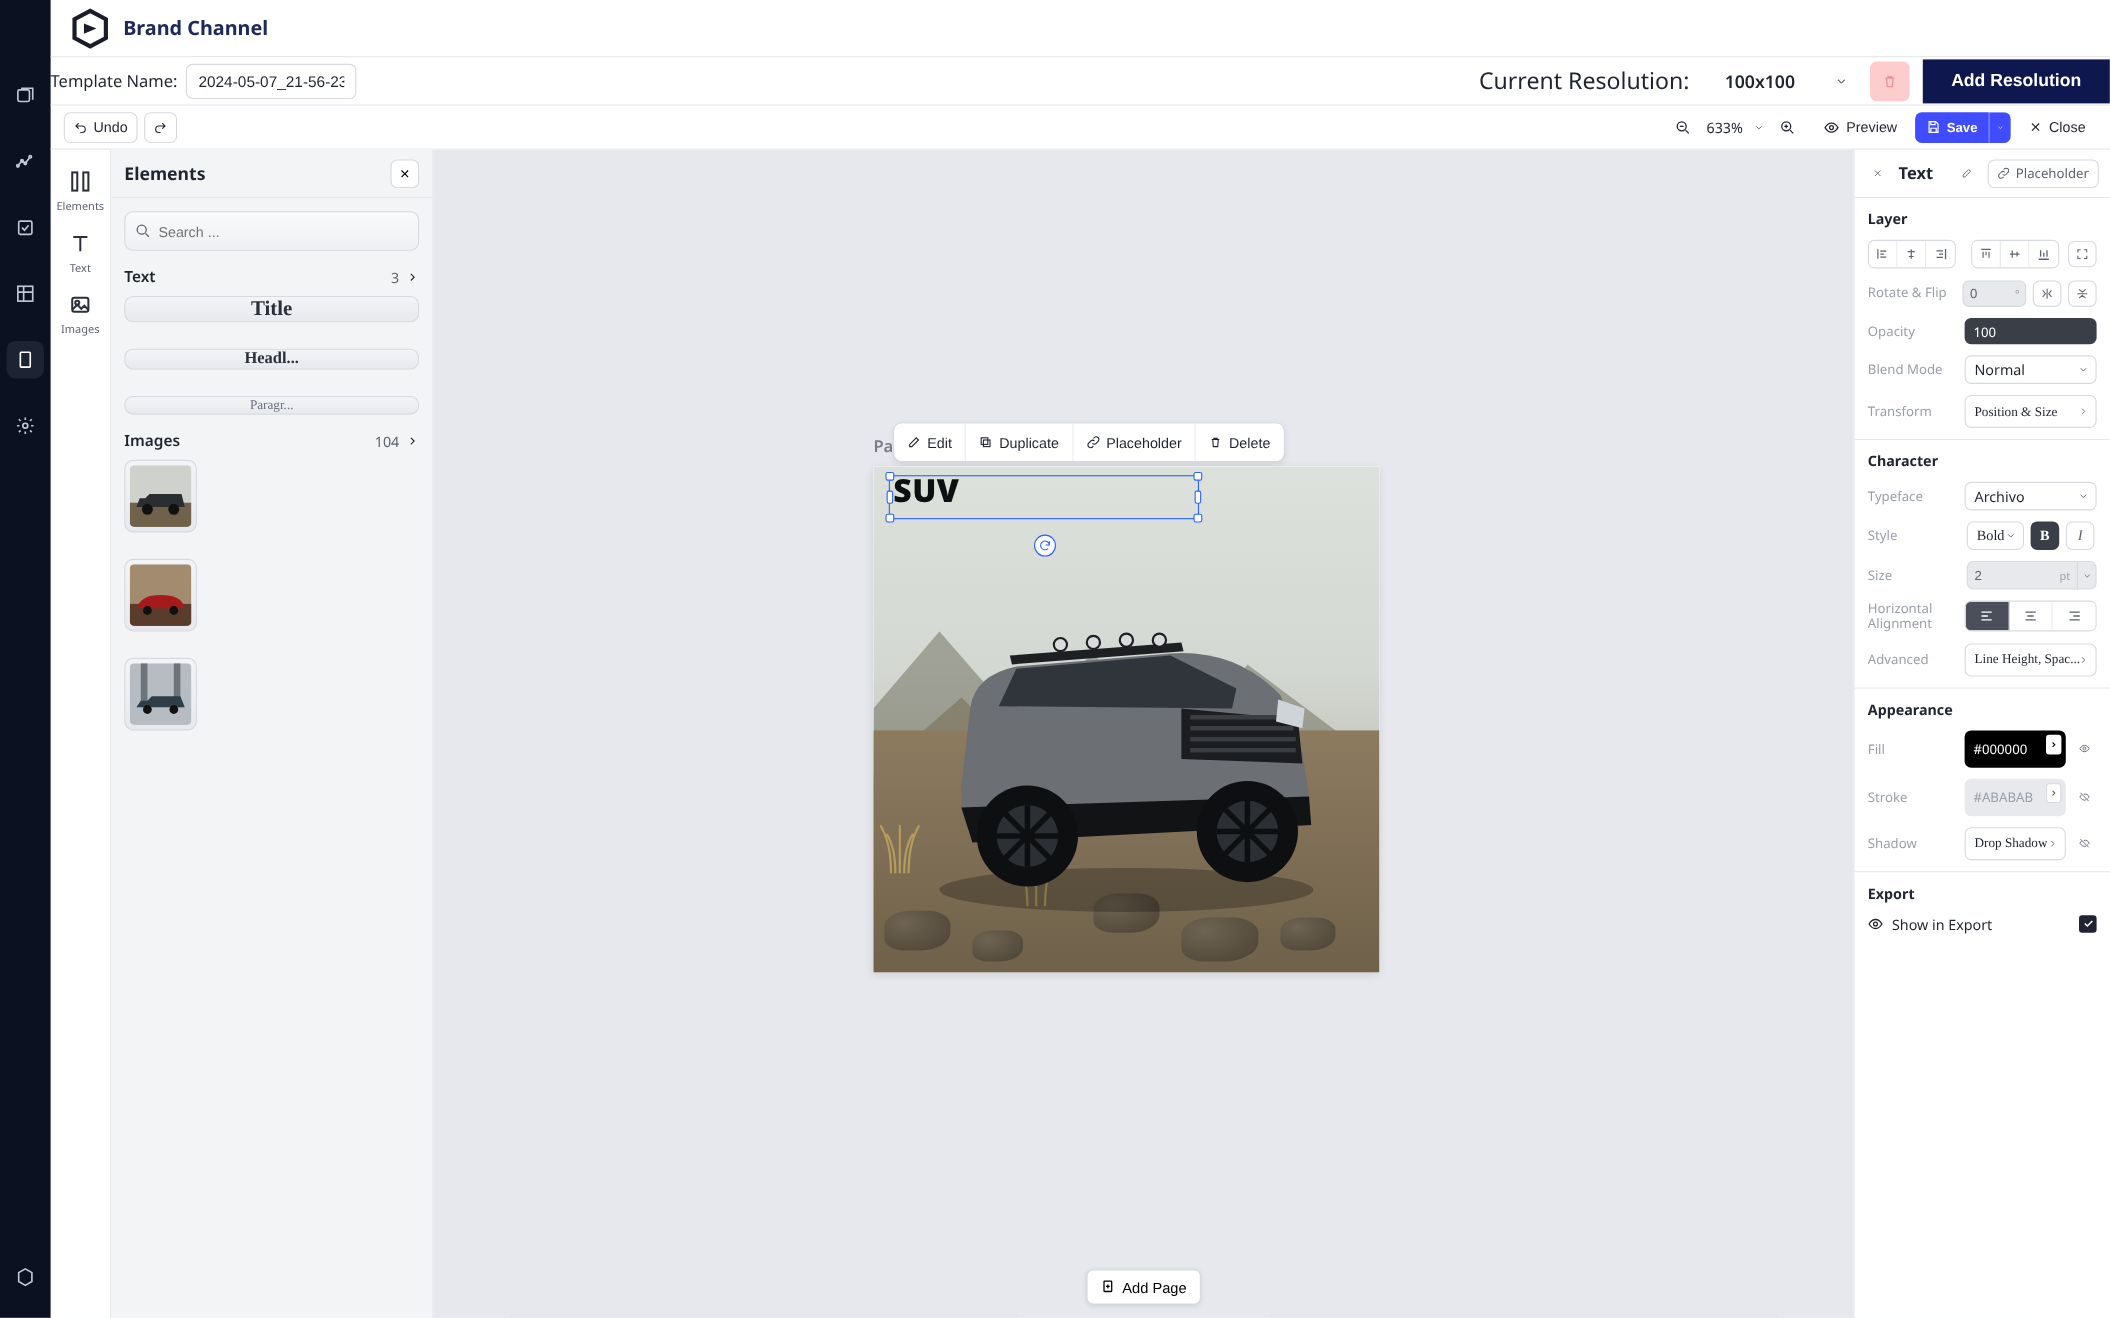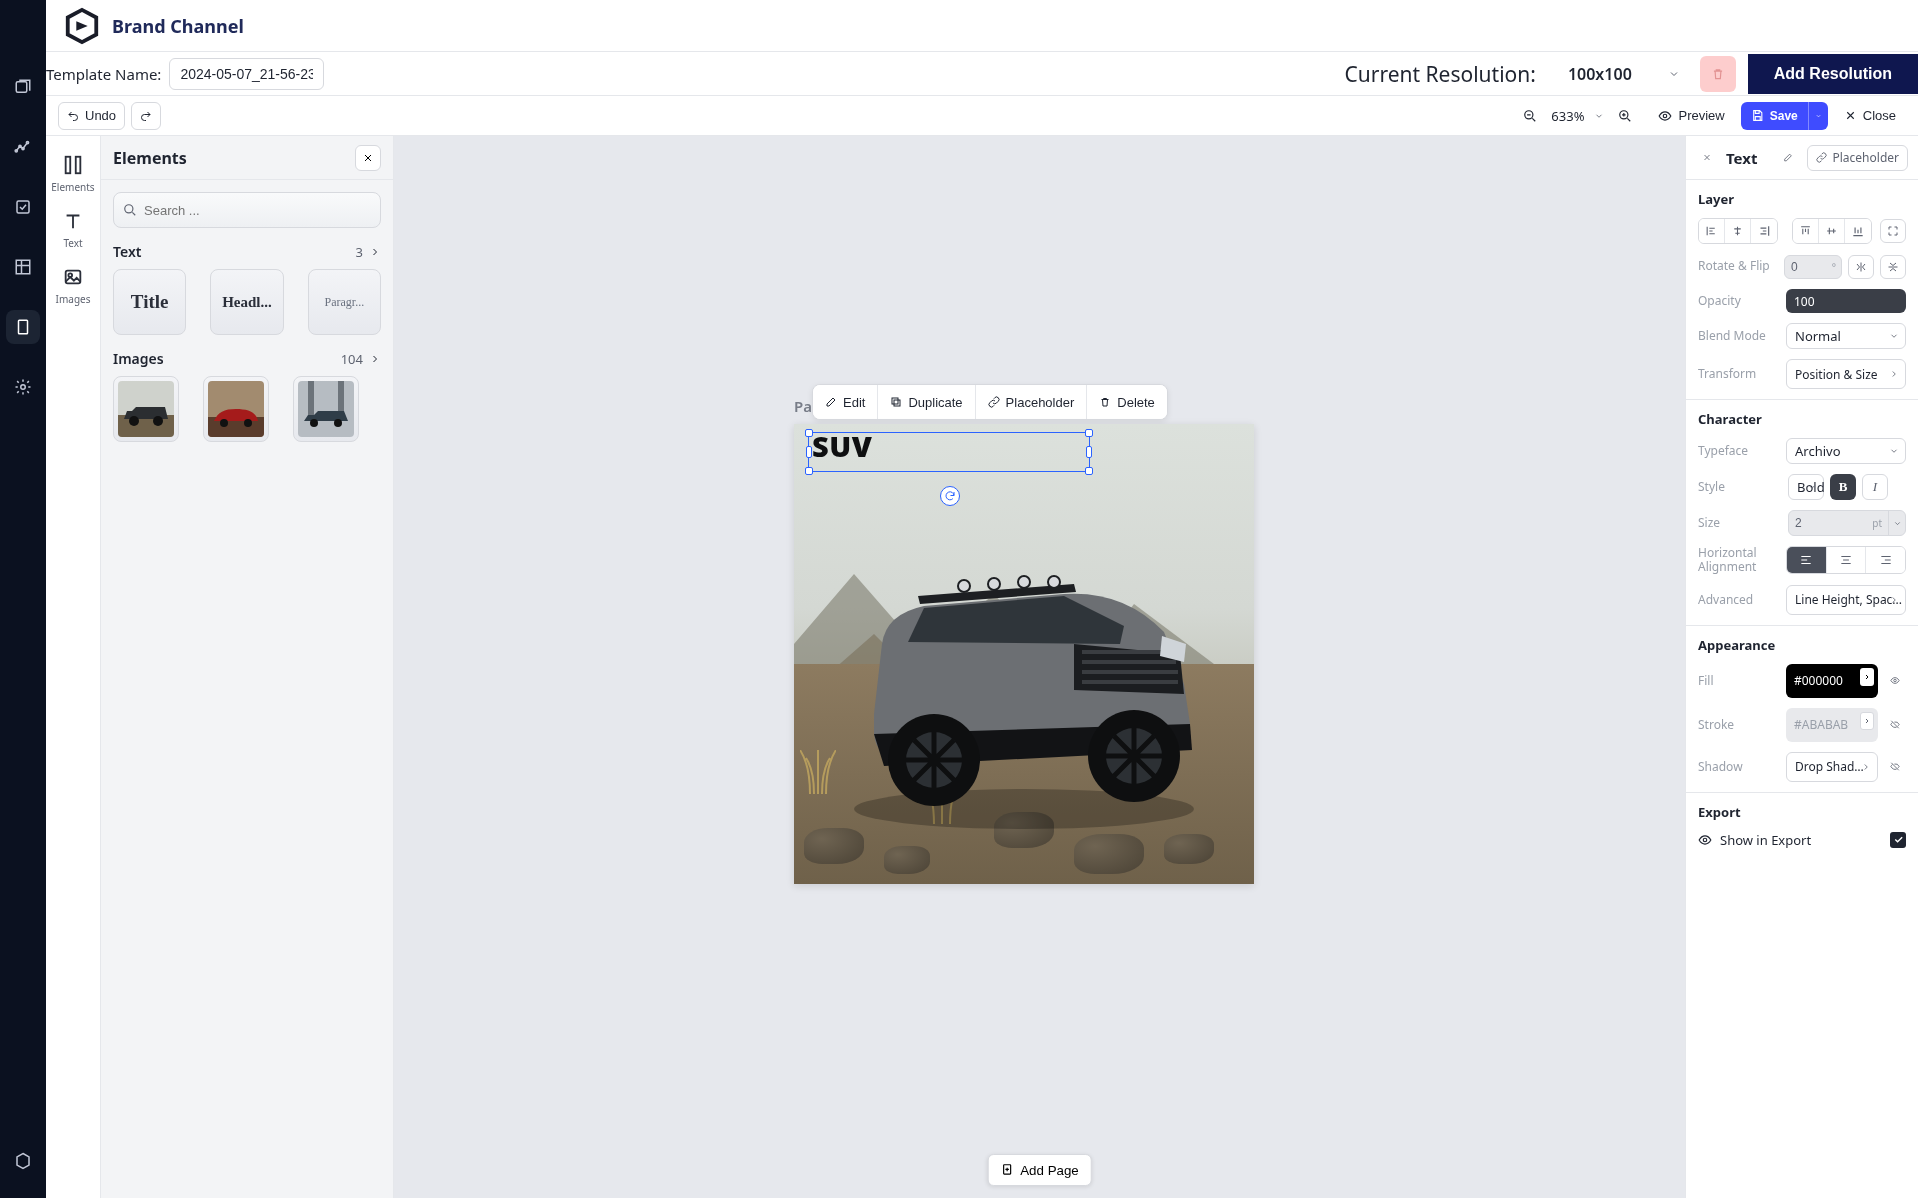--- a/index.html
+++ b/index.html
@@ -72,21 +72,21 @@
   .panel-header { display: flex; align-items: center; height: 44px; padding: 0 12px; border-bottom: 1px solid var(--line); }
   .panel-header .title { font-size: 16px; font-weight: 700; flex: 1; }
   .panel-header .close { width: 26px; height: 26px; display: flex; align-items: center; justify-content: center; border: 1px solid var(--line-2); border-radius: 6px; background: #fff; }
   .panel-body { padding: 12px; }
   .search { position: relative; }
   .search input { width: 100%; height: 36px; border: 1px solid var(--line-2); background: linear-gradient(#f9fafb,#eef0f3); border-radius: 8px; padding: 0 10px 0 30px; font-size: 13px; }
   .search .sicon { position: absolute; left: 10px; top: 50%; transform: translateY(-50%); color: var(--text-muted); }
   .sect-head { display: flex; align-items: center; margin: 14px 0 8px; }
   .sect-head .label { font-size: 14px; font-weight: 600; flex: 1; }
   .sect-head .count { font-size: 13px; color: var(--text-muted); margin-right: 6px; }
-  .tile-row { display: flex; gap: 24px; }
+  .tile-row { display: flex; gap: 24px; flex-direction: column; }
   .tile { flex: 1; height: 66px; background: linear-gradient(#f3f4f7, #e7e9ee); border: 1px solid var(--line-2); border-radius: 8px; display: flex; align-items: center; justify-content: center; font-family: Georgia, serif; color: #2b2f3a; }
   .tile.title { font-weight: 900; font-size: 19px; }
   .tile.headline { font-weight: 900; font-size: 15px; }
   .tile.para { font-size: 12px; color: #6b7280; }
   .img-tile { width: 66px; height: 66px; border-radius: 8px; background: linear-gradient(#f3f4f7, #e7e9ee); border: 1px solid var(--line-2); display: flex; align-items: center; justify-content: center; }
   .img-tile .thumb { width: 56px; height: 56px; border-radius: 4px; display: block; }
 
   
   .canvas-area { flex: 1; background: var(--canvas-bg); position: relative; overflow: hidden; }
   .page-label { position: absolute; left: 400px; top: 260px; font-size: 15px; font-weight: 600; color: #787d88; }
@@ -131,28 +131,28 @@
   .seg3 .segbtn { flex: 1; height: 26px; display: flex; align-items: center; justify-content: center; background: #fff; border: 0; border-right: 1px solid var(--line); color: var(--text-muted); }
   .seg3 .segbtn:last-child { border-right: 0; }
   .seg3 .segbtn.active { background: #4a4f5a; color: #fff; }
   .numfield { position: relative; width: 58px; }
   .numfield input { width: 100%; height: 24px; border: 1px solid var(--line-2); border-radius: 6px; padding: 0 16px 0 6px; font-size: 12px; background: var(--bg-3); color: var(--text-muted); }
   .numfield .unit { position: absolute; right: 6px; top: 50%; transform: translateY(-50%); font-size: 10px; color: var(--text-faint); }
   .icon-btn-sq { width: 26px; height: 24px; border: 1px solid var(--line-2); border-radius: 6px; background: #fff; display: flex; align-items: center; justify-content: center; color: var(--text-muted); }
   .slider-track { height: 24px; background: #3a3e47; border-radius: 6px; width: 120px; position: relative; color: #fff; font-size: 12px; display: flex; align-items: center; padding: 0 8px; }
   .dropdown { height: 26px; border: 1px solid var(--line-2); border-radius: 6px; background: #fff; width: 120px; display: flex; align-items: center; padding: 0 8px; font-size: 13px; color: var(--text); position: relative; }
   .dropdown .chev { position: absolute; right: 6px; top: 50%; transform: translateY(-50%); color: var(--text-muted); }
-  .dd-small { width: 36px; }
+  .dd-small { width: 52px; font-family: Liberation Serif, serif; }
   .icon-btn-dark { width: 26px; height: 26px; background: #3a3e47; color: #fff; border: 0; border-radius: 6px; display: flex; align-items: center; justify-content: center; font-weight: 800; font-size: 13px; font-family: Georgia, serif; }
   .icon-btn-outline { width: 26px; height: 26px; background: #fff; border: 1px solid var(--line-2); color: var(--text-muted); border-radius: 6px; display: flex; align-items: center; justify-content: center; font-style: italic; font-family: Georgia, serif; }
   .sizefield { position: relative; flex: 1; min-width: 0; }
   .sizefield input { width: 100%; height: 26px; border: 1px solid var(--line-2); border-radius: 6px; padding: 0 36px 0 6px; font-size: 12px; background: var(--bg-3); color: var(--text-muted); }
   .sizefield .unit { position: absolute; right: 24px; top: 50%; transform: translateY(-50%); font-size: 10px; color: var(--text-faint); }
   .sizefield .dd { position: absolute; right: 0; top: 0; width: 18px; height: 26px; border-left: 1px solid var(--line-2); display: flex; align-items: center; justify-content: center; color: var(--text-muted); }
-  .advrow { height: 30px; border: 1px solid var(--line-2); border-radius: 6px; background: #fff; width: 120px; display: flex; align-items: center; padding: 0 8px; font-size: 12px; color: var(--text); position: relative; white-space: nowrap; overflow: hidden; }
+  .advrow { height: 30px; border: 1px solid var(--line-2); border-radius: 6px; background: #fff; width: 120px; display: flex; align-items: center; padding: 0 8px; font-size: 12px; color: var(--text); position: relative; white-space: nowrap; overflow: hidden; font-family: Liberation Serif, serif; }
   .advrow .chev { position: absolute; right: 6px; color: var(--text-muted); }
   .colorbox { height: 34px; background: #000; color: #fff; border-radius: 6px; width: 92px; display: flex; align-items: center; padding: 0 8px; font-size: 12px; position: relative; }
   .colorbox.muted { background: var(--bg-3); color: var(--text-faint); }
   .colorbox .exp { position: absolute; right: 4px; top: 4px; width: 14px; height: 18px; background: #fff; color: #000; border-radius: 3px; display: flex; align-items: center; justify-content: center; }
   .colorbox.muted .exp { background: #fff; color: var(--text-muted); border: 1px solid var(--line-2); }
   .show-export { display: flex; align-items: center; gap: 8px; font-size: 13px; }
   .checkbox { width: 16px; height: 16px; border-radius: 3px; background: #1f2430; display: flex; align-items: center; justify-content: center; }
 </style>
 </head>
 <body>

